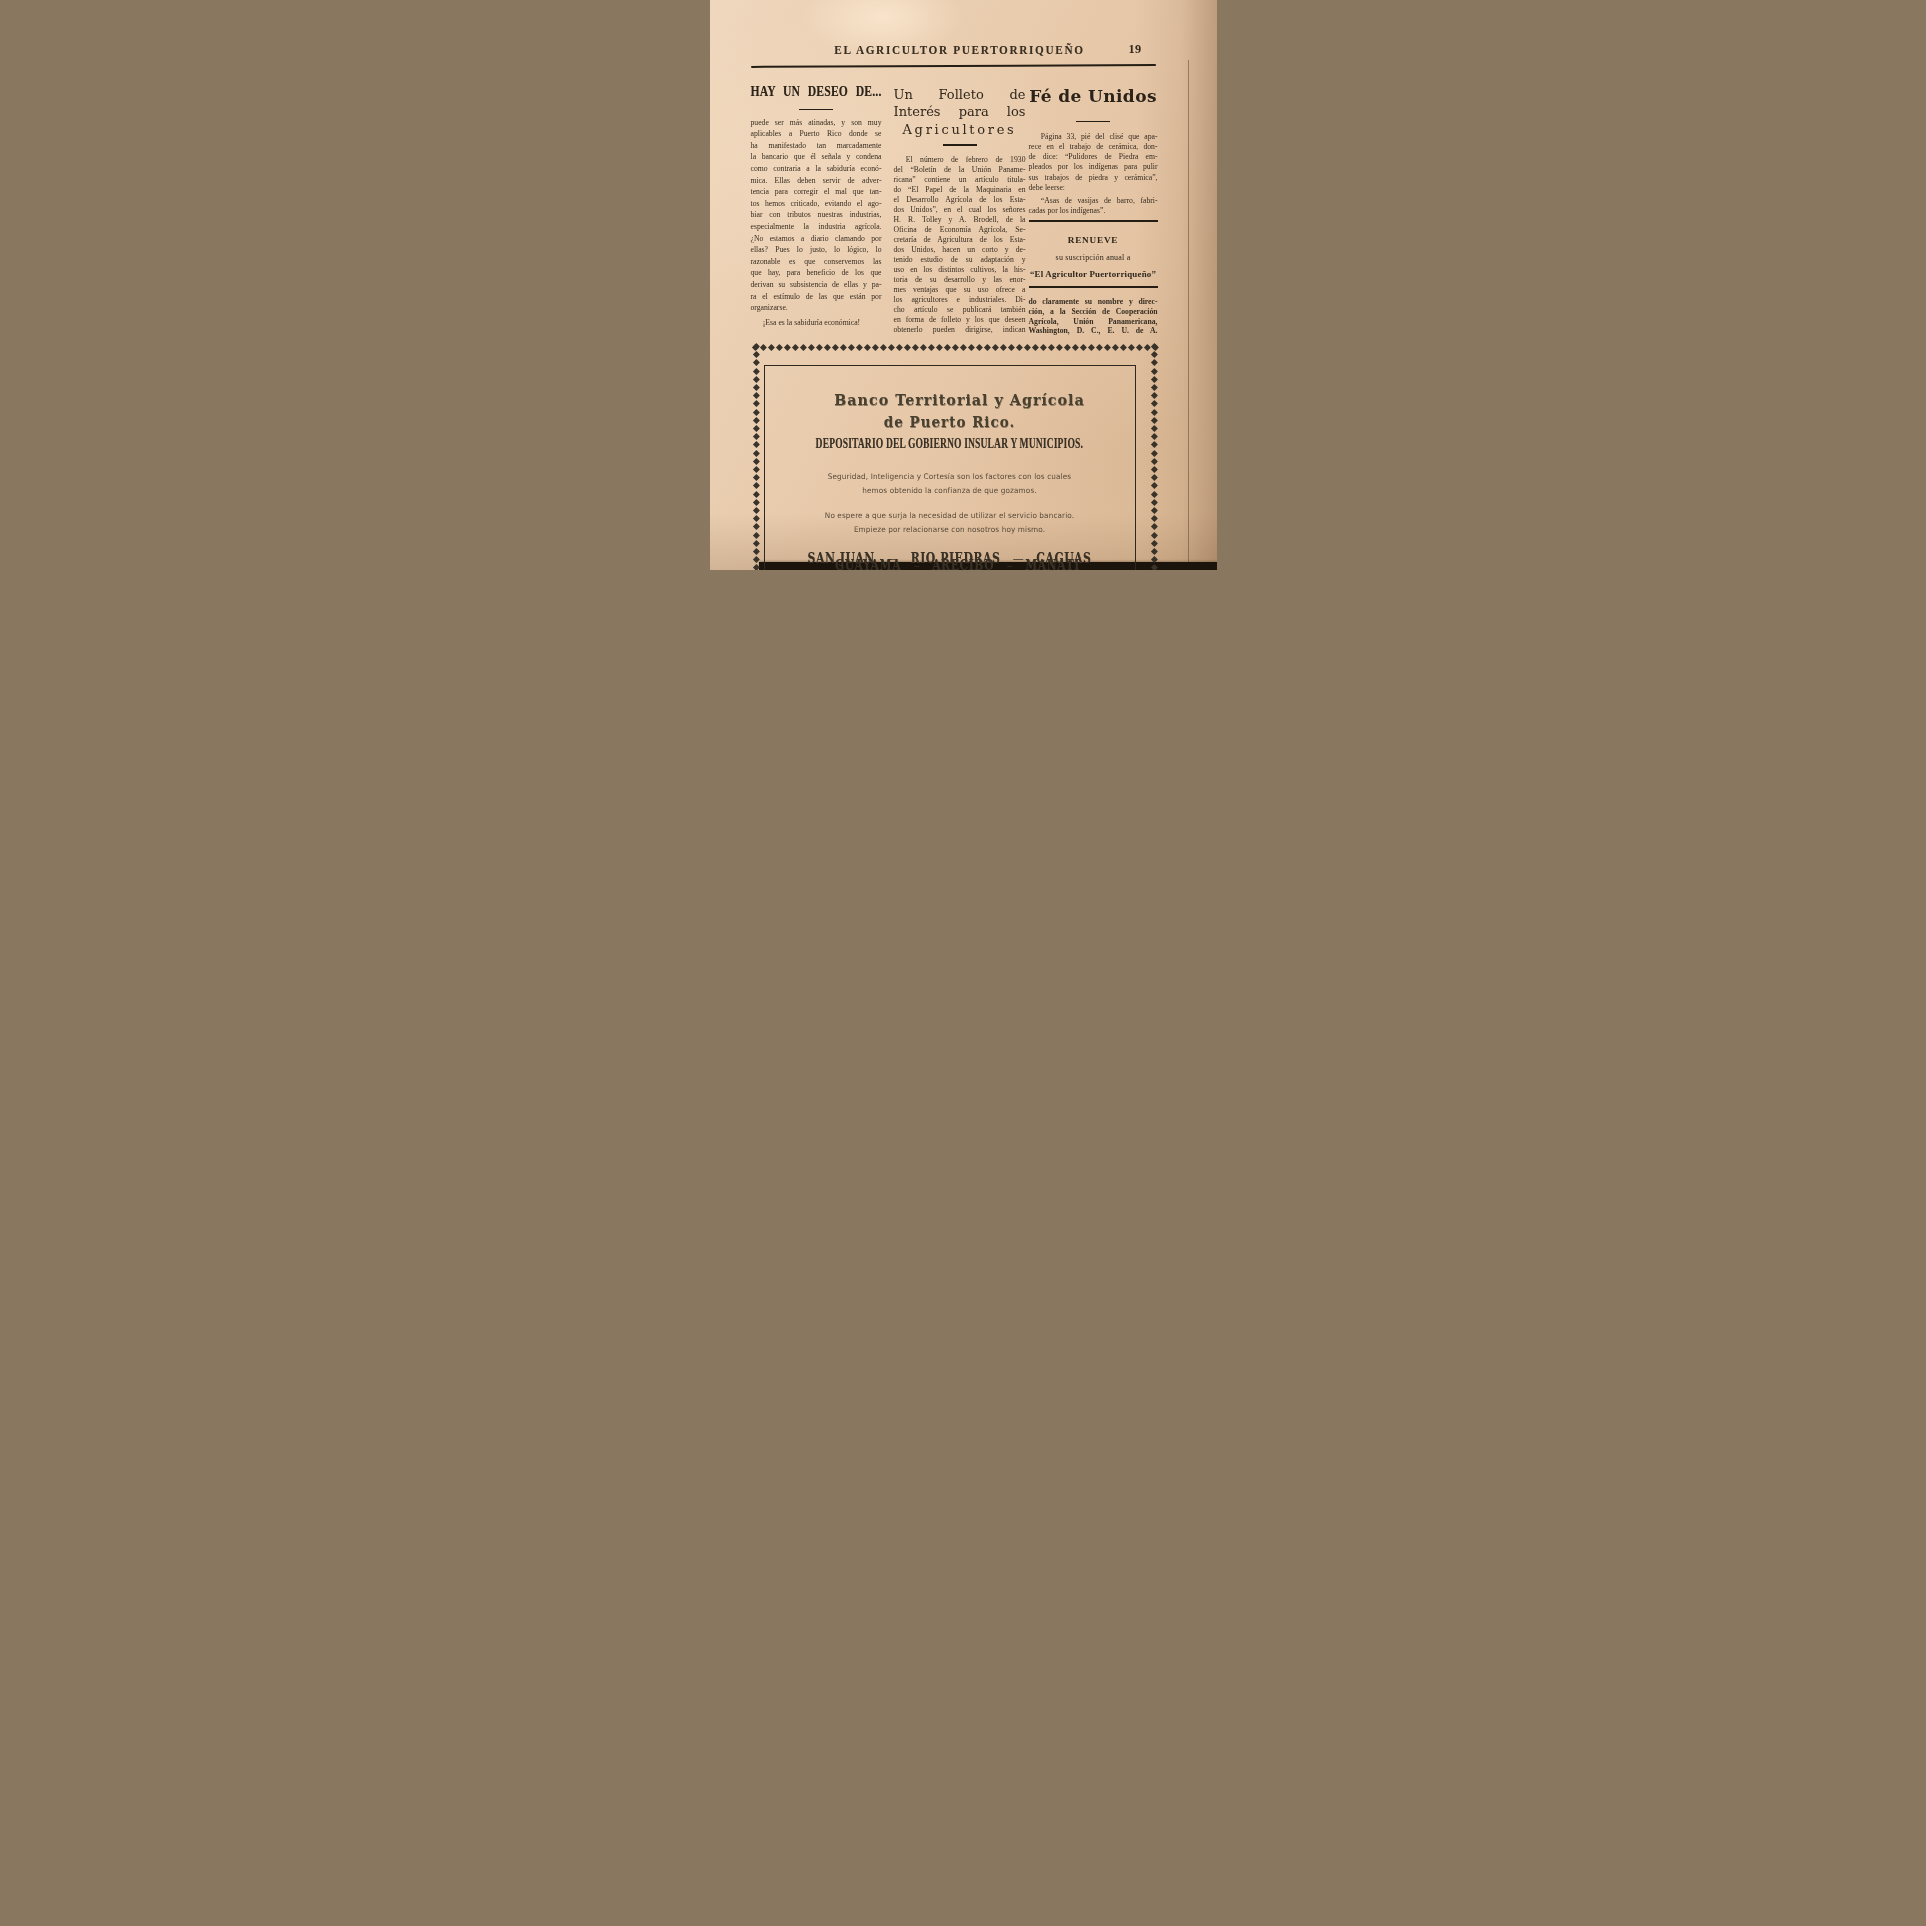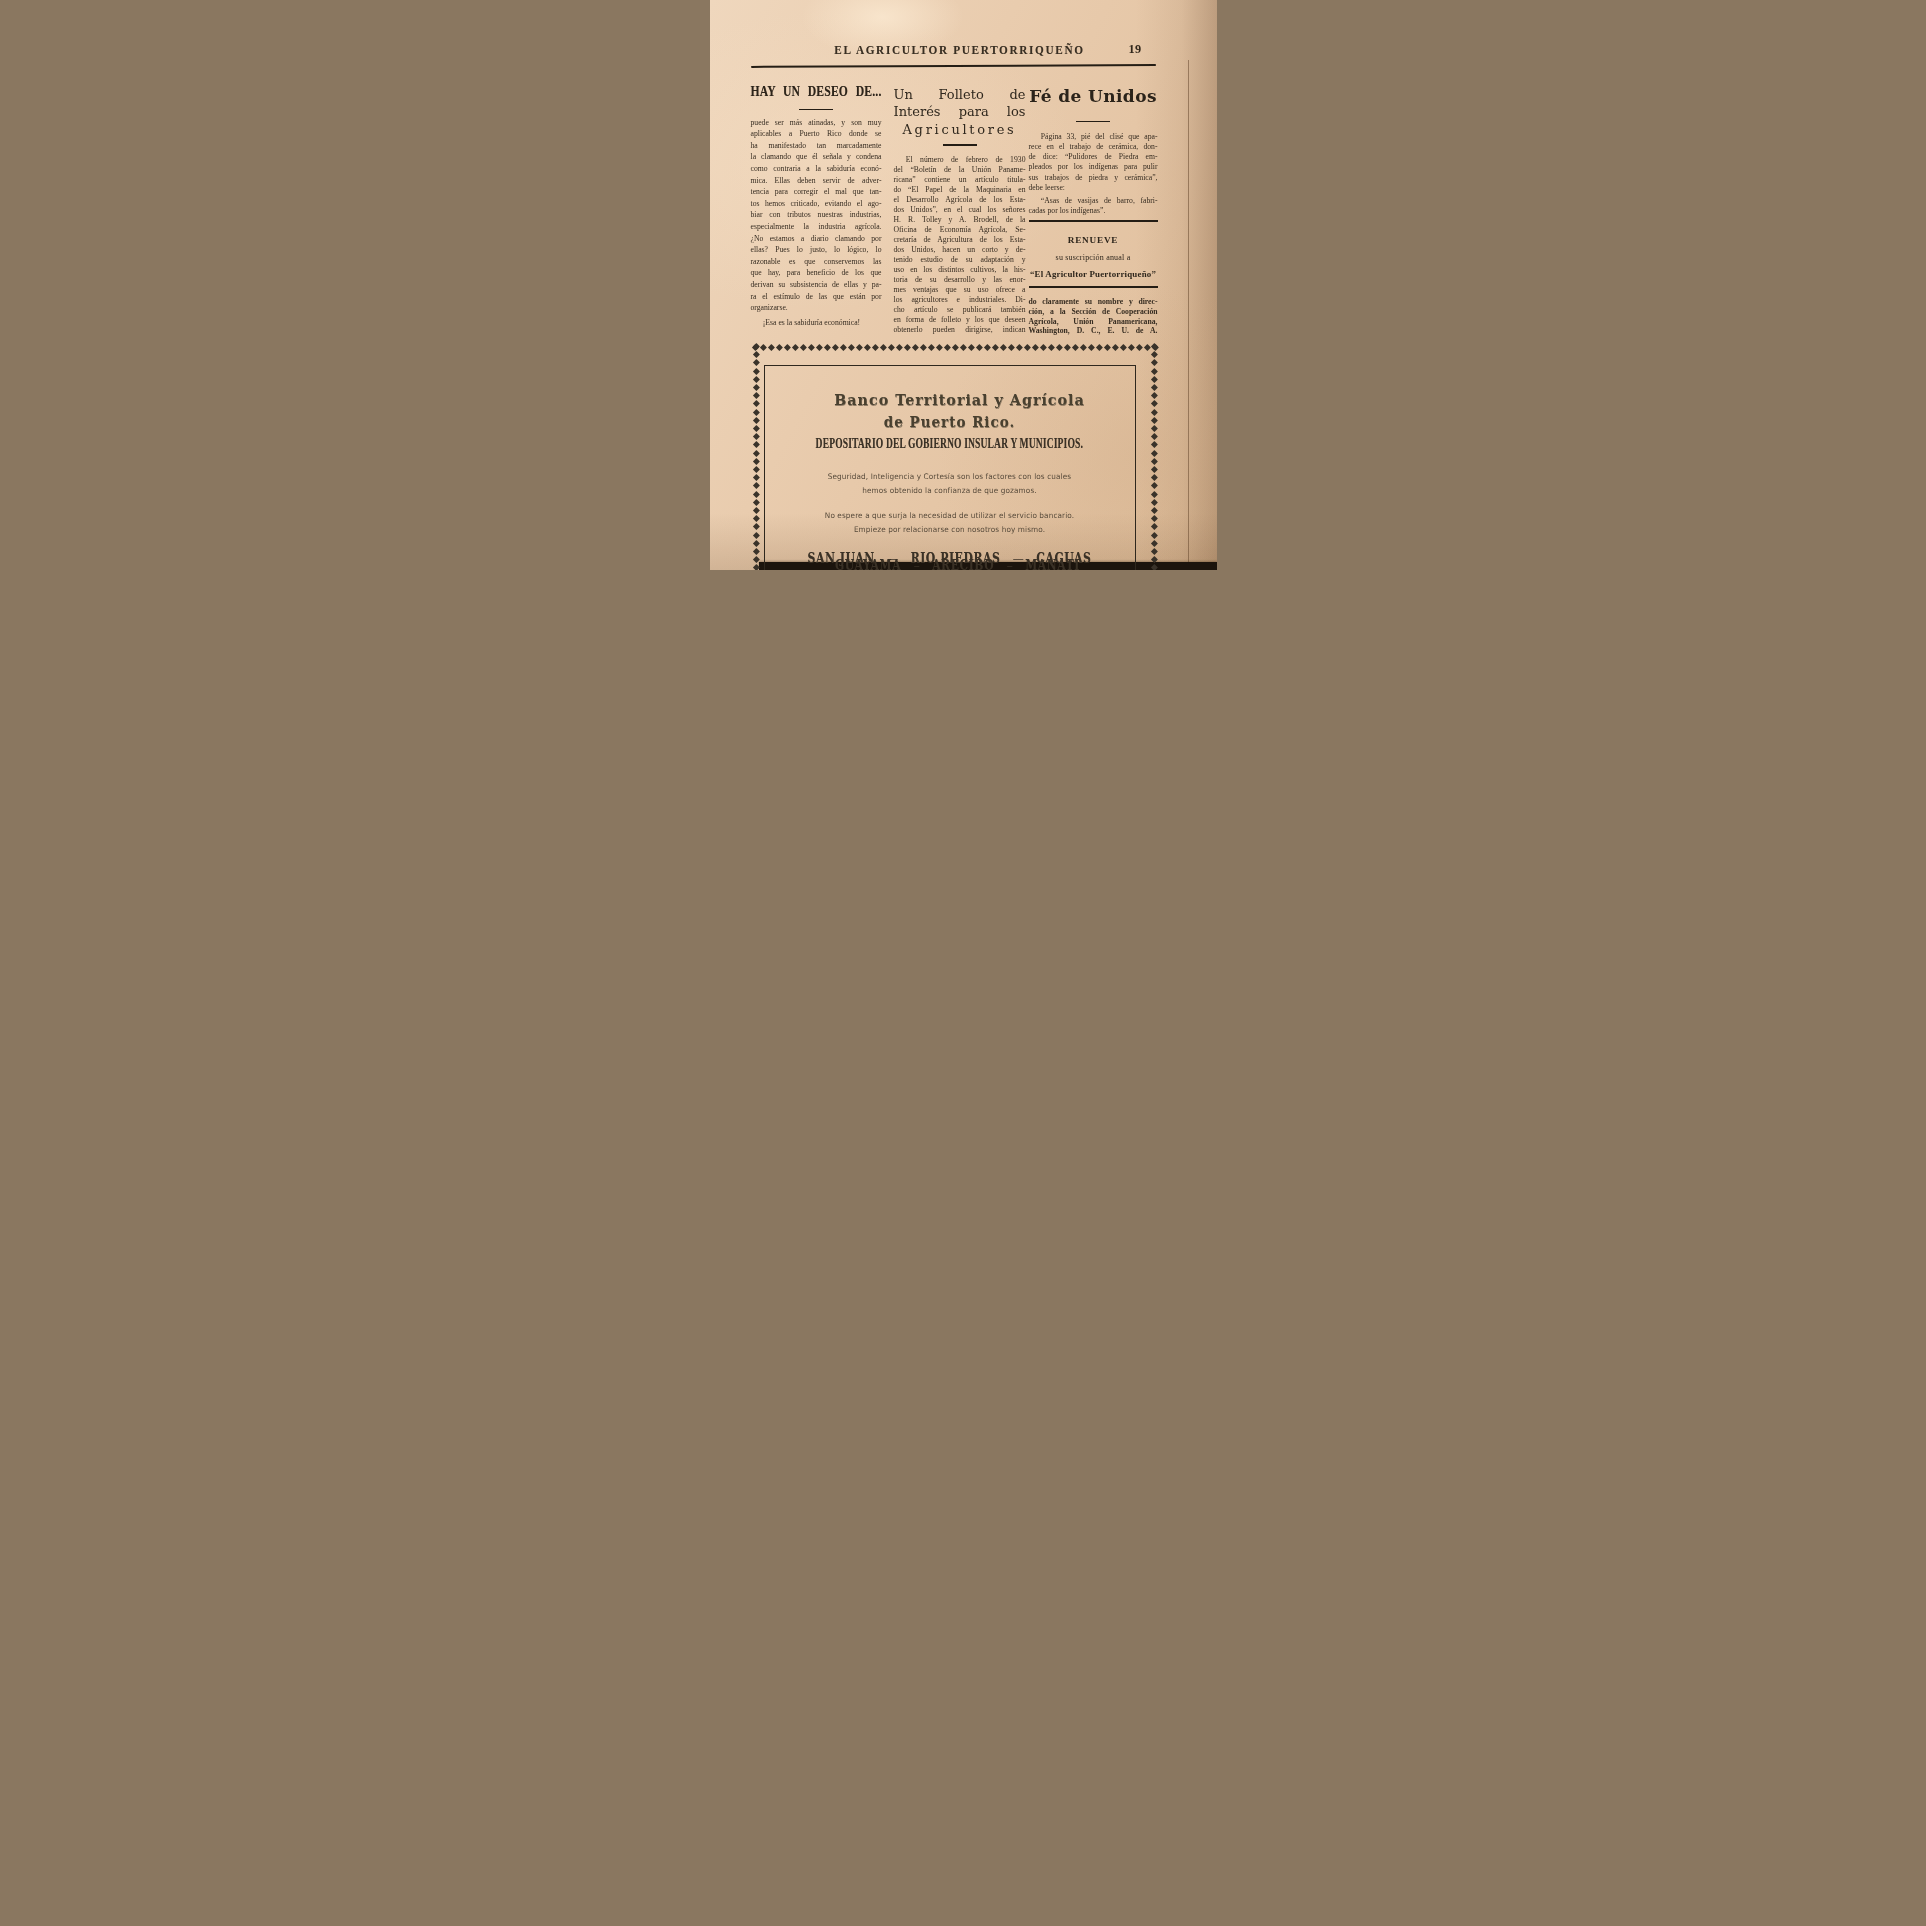--- a/index.html
+++ b/index.html
@@ -130,21 +130,21 @@
   <div class="pageno">19</div>
   <div class="head-rule"></div>
 
   <section class="col col1">
     <h2 class="t1">HAY UN DESEO DE...</h2>
     <div class="short-rule"></div>
     <div class="body lh30">
         <div class="line">puede ser más atinadas, y son muy</div>
         <div class="line">aplicables a Puerto Rico donde se</div>
         <div class="line">ha manifestado tan marcadamente</div>
-        <div class="line">la clamando que él señala y condena</div>
+        <div class="line">la bancario que él señala y condena</div>
         <div class="line">como contraria a la sabiduría econó-</div>
         <div class="line">mica.  Ellas deben servir de adver-</div>
         <div class="line">tencia para corregir el mal que tan-</div>
         <div class="line">tos hemos criticado, evitando el ago-</div>
         <div class="line">biar con tributos nuestras industrias,</div>
         <div class="line">especialmente la industria agrícola.</div>
         <div class="line">¿No estamos a diario clamando por</div>
         <div class="line">ellas?  Pues lo justo, lo lógico, lo</div>
         <div class="line">razonable es que conservemos las</div>
         <div class="line">que hay, para beneficio de los que</div>

